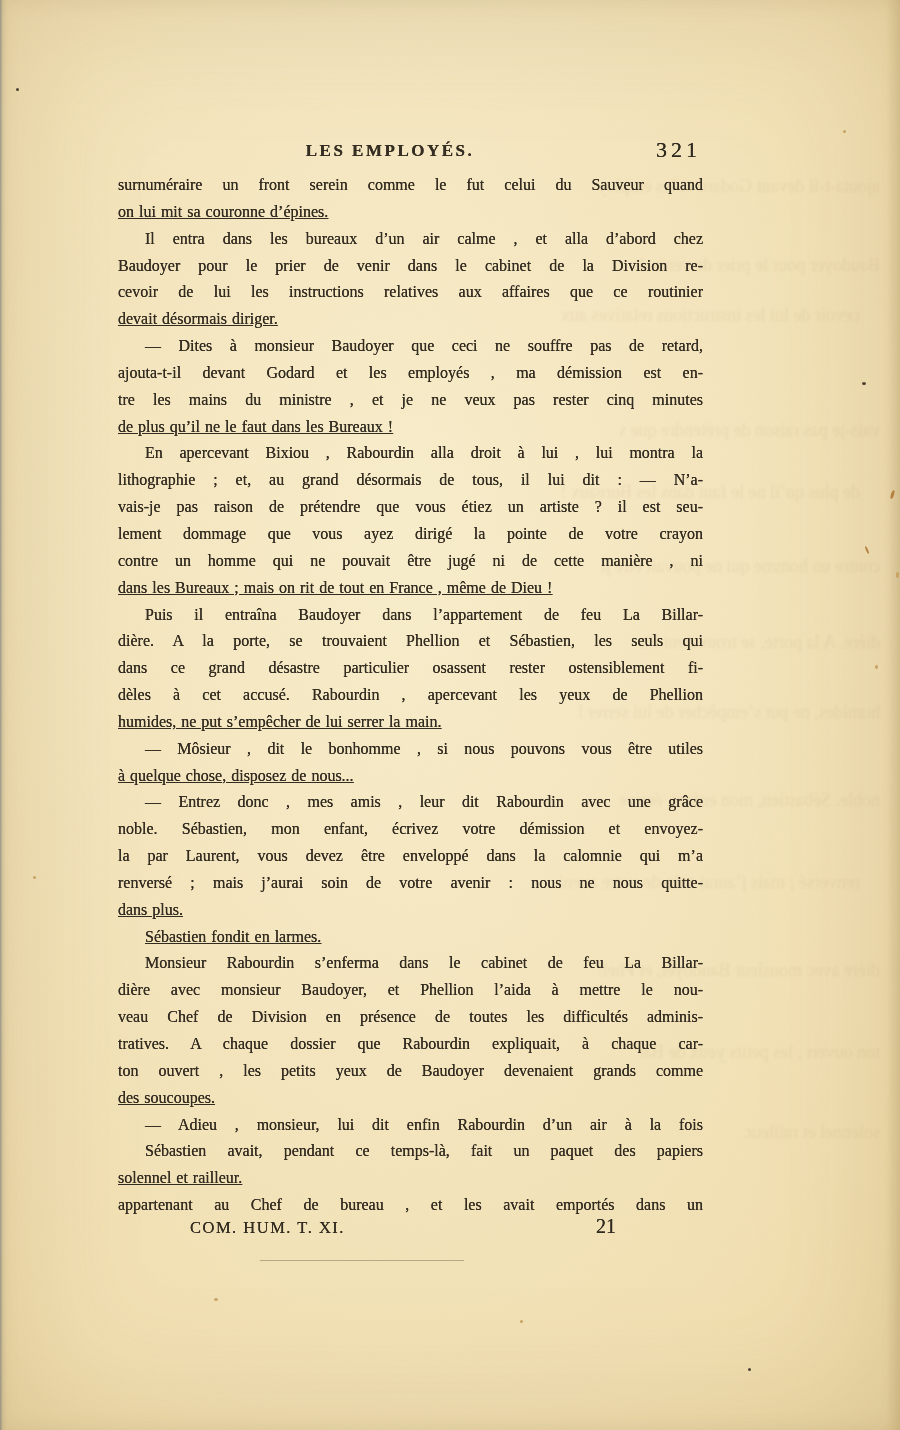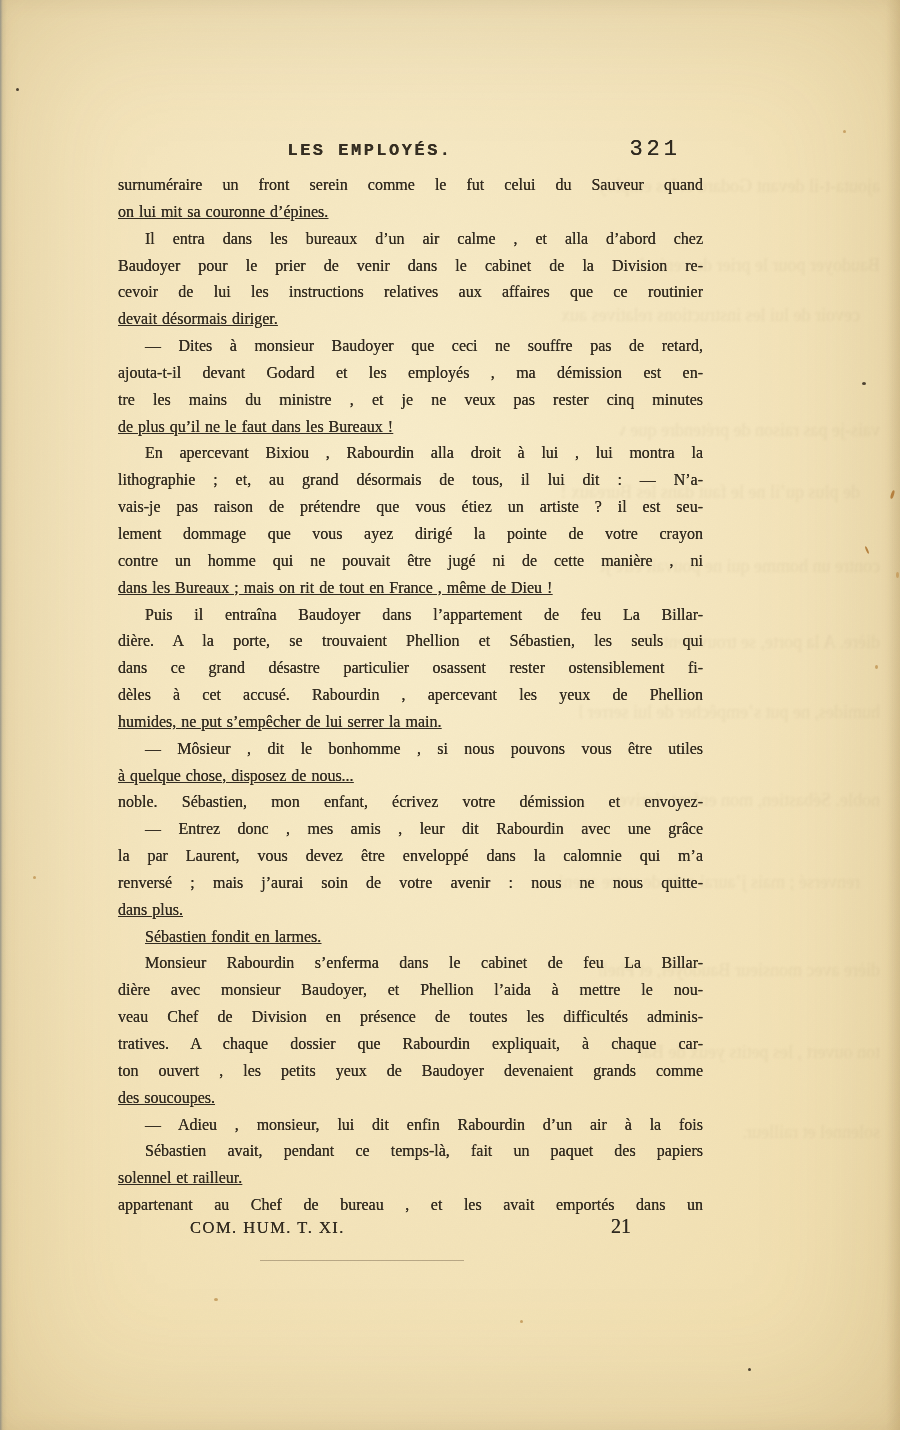--- a/index.html
+++ b/index.html
@@ -19,21 +19,21 @@
   
   .edge-left {
     position: absolute; left: 0; top: 0; bottom: 0; width: 7px;
     background: linear-gradient(to right, rgba(95,105,115,0.55), rgba(160,150,120,0.18) 40%, rgba(0,0,0,0) 100%);
   }
   .edge-right {
     position: absolute; right: 0; top: 0; bottom: 0; width: 14px;
     background: linear-gradient(to left, rgba(150,120,65,0.18), rgba(0,0,0,0) 100%);
   }
   
-  .header { position: absolute; left: 106px; top: 139px; width: 585px; height: 26px; font-family: Liberation Mono, monospace; }
+  .header { position: absolute; left: 126px; top: 139px; width: 585px; height: 26px; }
   .running-title {
     position: absolute; left: 264px; top: 2px; transform: translateX(-50%);
     font-size: 17px; font-weight: 700; letter-spacing: 2.5px; white-space: nowrap;
     color: #352e22; text-shadow: 0 0 0.5px #352e22;
   }
   .folio {
     position: absolute; right: 10px; top: -2px;
     font-size: 22px; letter-spacing: 4px; color: #2f2a20;
     text-shadow: 0 0 0.6px #2f2a20;
   }
@@ -48,21 +48,21 @@
   .line.end { text-align-last: left; text-decoration: underline; }
   .line.indent { text-indent: 27px; }
   
   .footer { position: absolute; left: 118px; top: 1215px; width: 585px; height: 28px; }
   .sig-mark {
     position: absolute; left: 72px; top: 3px;
     font-size: 16.5px; letter-spacing: 1.5px; color: #332c21;
     text-shadow: 0 0 0.5px #332c21; white-space: nowrap;
   }
   .sheet-num {
-    position: absolute; left: 483px; top: 0; width: 40px; text-align: center;
+    position: absolute; left: 468px; top: 0; width: 40px; text-align: center;
     font-size: 20px; color: #2f2a20; text-shadow: 0 0 0.6px #2f2a20;
   }
   
   .ghosts { position: absolute; inset: 0; overflow: hidden; pointer-events: none; }
   .ghost {
     position: absolute; transform: scaleX(-1);
     color: #8d7a4e; opacity: 0.10; filter: blur(1.3px);
     font-size: 18px; white-space: nowrap; overflow: hidden;
   }
   
@@ -132,22 +132,22 @@
     <div class="line">lement dommage que vous ayez dirigé la pointe de votre crayon</div>
     <div class="line">contre un homme qui ne pouvait être jugé ni de cette manière , ni</div>
     <div class="line end">dans les Bureaux ; mais on rit de tout en France , même de Dieu !</div>
     <div class="line indent">Puis il entraîna Baudoyer dans l’appartement de feu La Billar-</div>
     <div class="line">dière. A la porte, se trouvaient Phellion et Sébastien, les seuls qui</div>
     <div class="line">dans ce grand désastre particulier osassent rester ostensiblement fi-</div>
     <div class="line">dèles à cet accusé. Rabourdin , apercevant les yeux de Phellion</div>
     <div class="line end">humides, ne put s’empêcher de lui serrer la main.</div>
     <div class="line indent">— Môsieur , dit le bonhomme , si nous pouvons vous être utiles</div>
     <div class="line end">à quelque chose, disposez de nous...</div>
+    <div class="line indent">— Entrez donc , mes amis , leur dit Rabourdin avec une grâce</div>
     <div class="line">noble. Sébastien, mon enfant, écrivez votre démission et envoyez-</div>
-    <div class="line indent">— Entrez donc , mes amis , leur dit Rabourdin avec une grâce</div>
     <div class="line">la par Laurent, vous devez être enveloppé dans la calomnie qui m’a</div>
     <div class="line">renversé ; mais j’aurai soin de votre avenir : nous ne nous quitte-</div>
     <div class="line end">dans plus.</div>
     <div class="line indent end">Sébastien fondit en larmes.</div>
     <div class="line indent">Monsieur Rabourdin s’enferma dans le cabinet de feu La Billar-</div>
     <div class="line">dière avec monsieur Baudoyer, et Phellion l’aida à mettre le nou-</div>
     <div class="line">veau Chef de Division en présence de toutes les difficultés adminis-</div>
     <div class="line">tratives. A chaque dossier que Rabourdin expliquait, à chaque car-</div>
     <div class="line">ton ouvert , les petits yeux de Baudoyer devenaient grands comme</div>
     <div class="line end">des soucoupes.</div>

